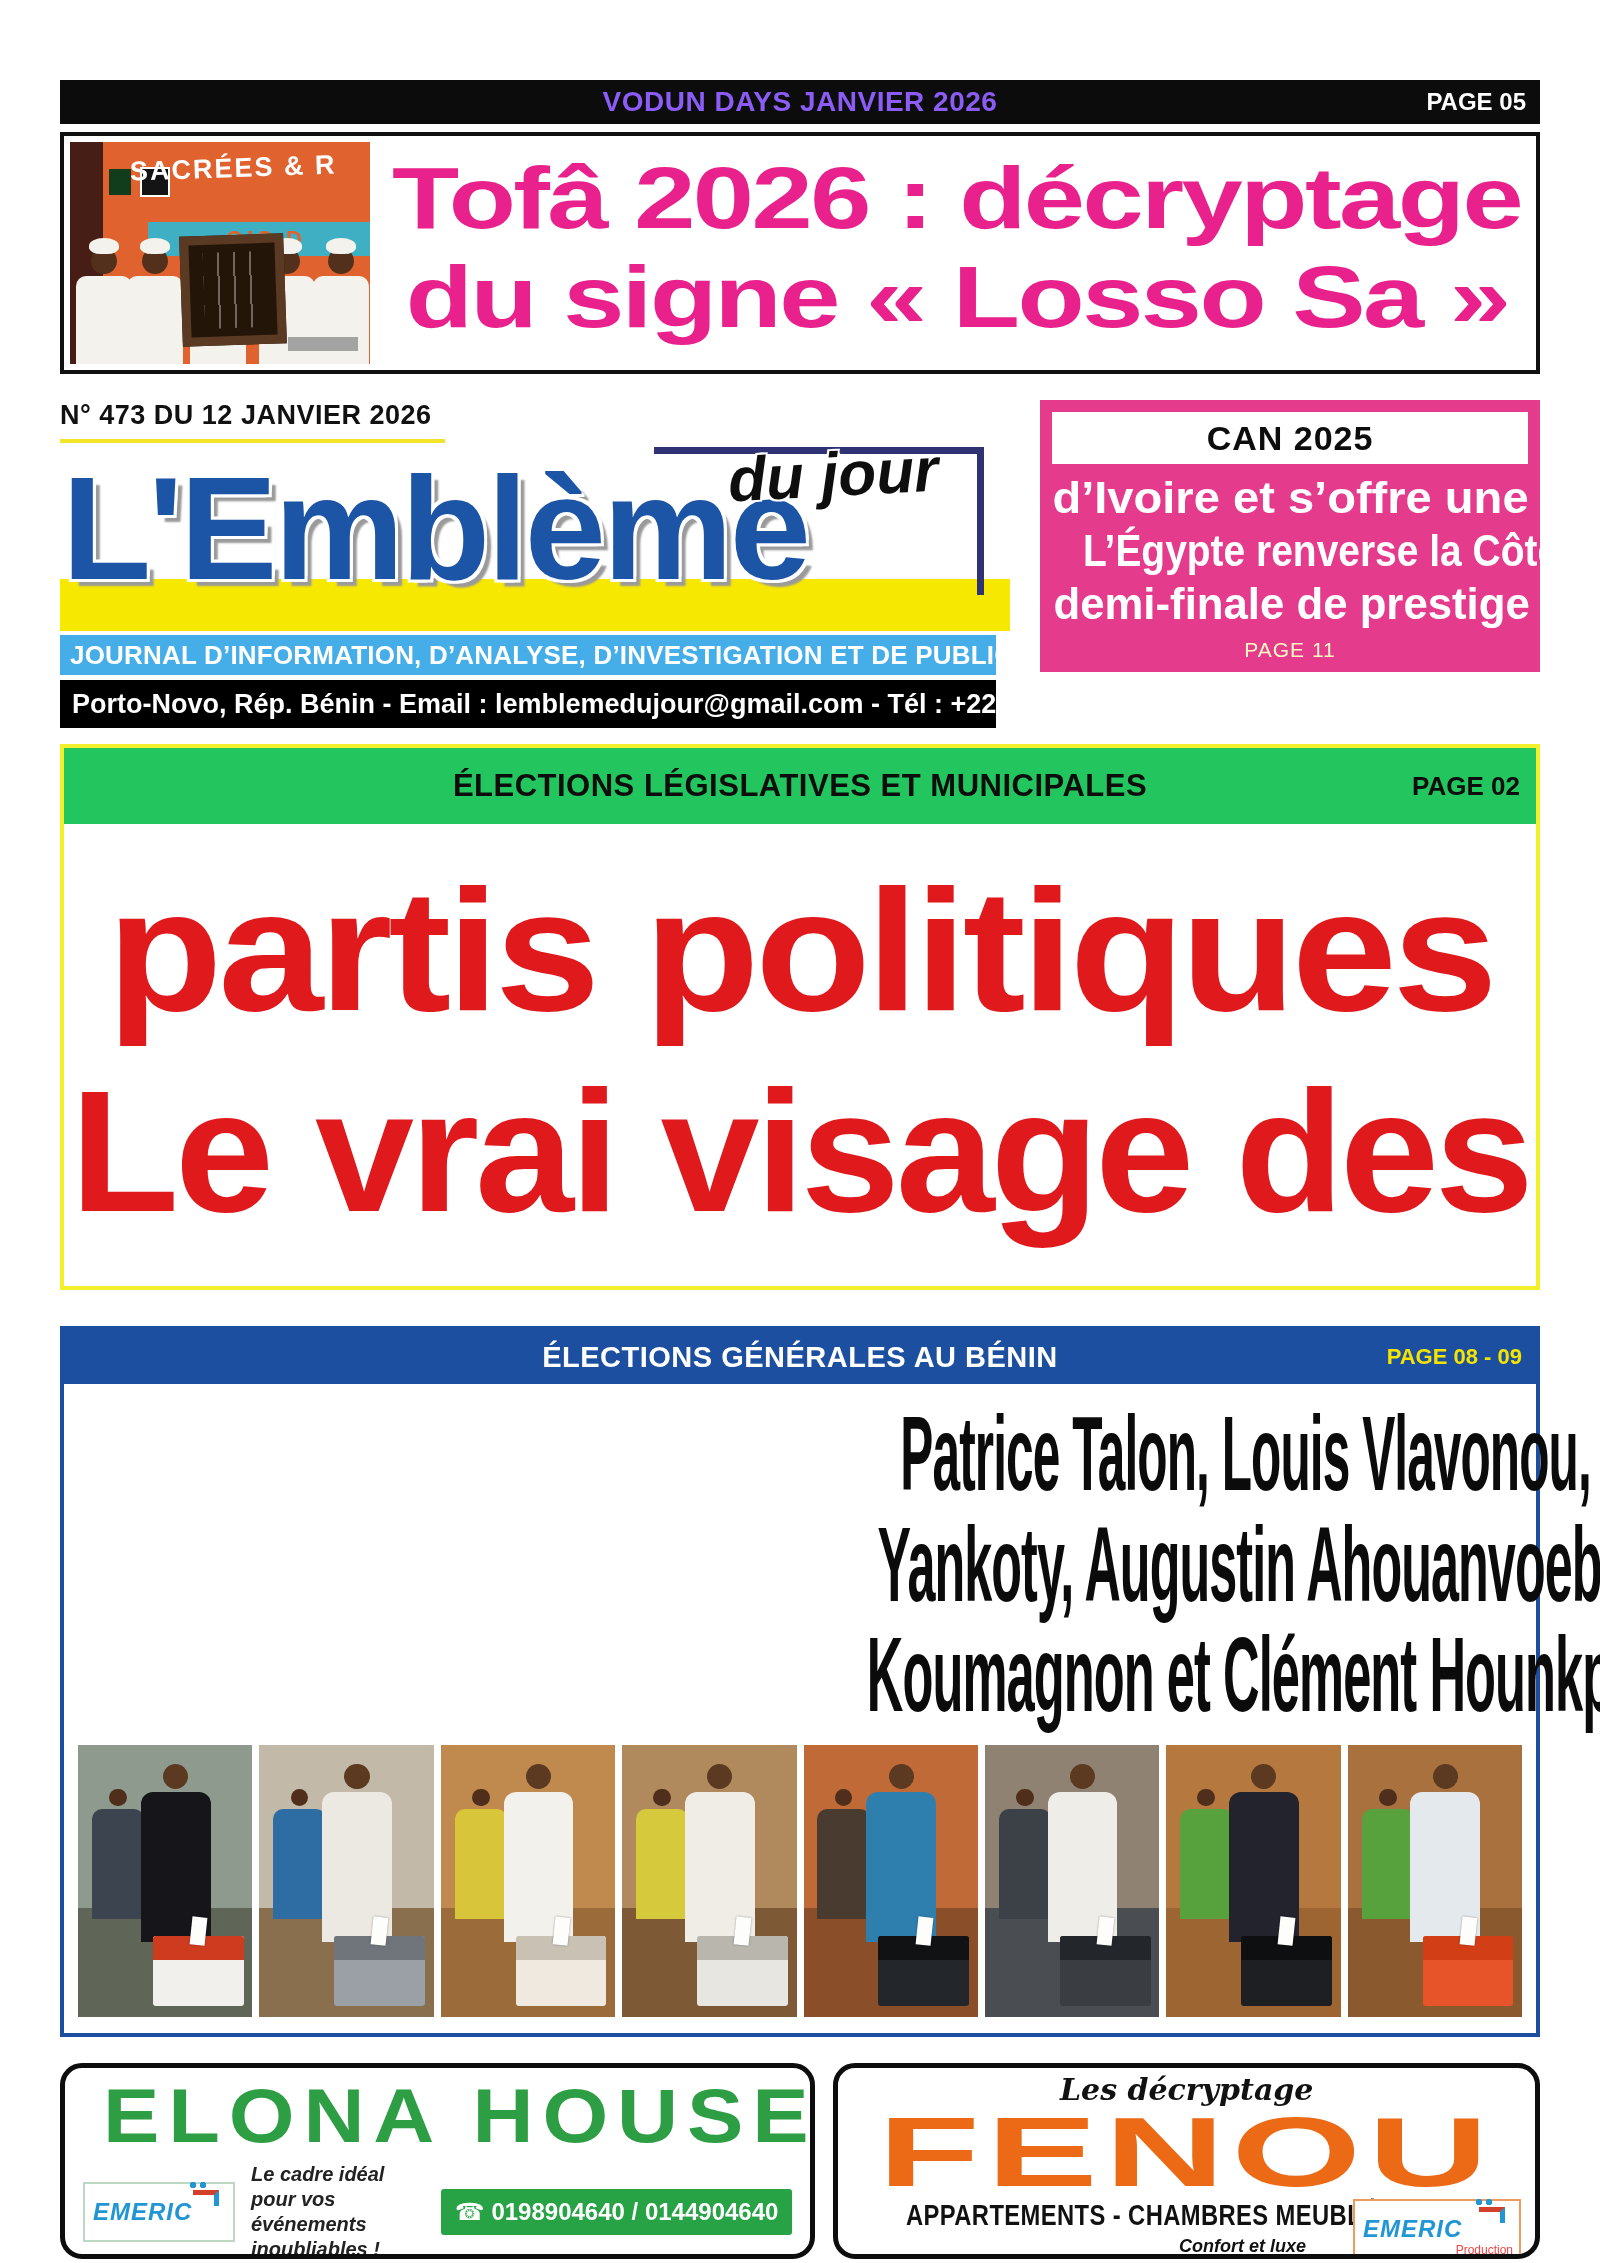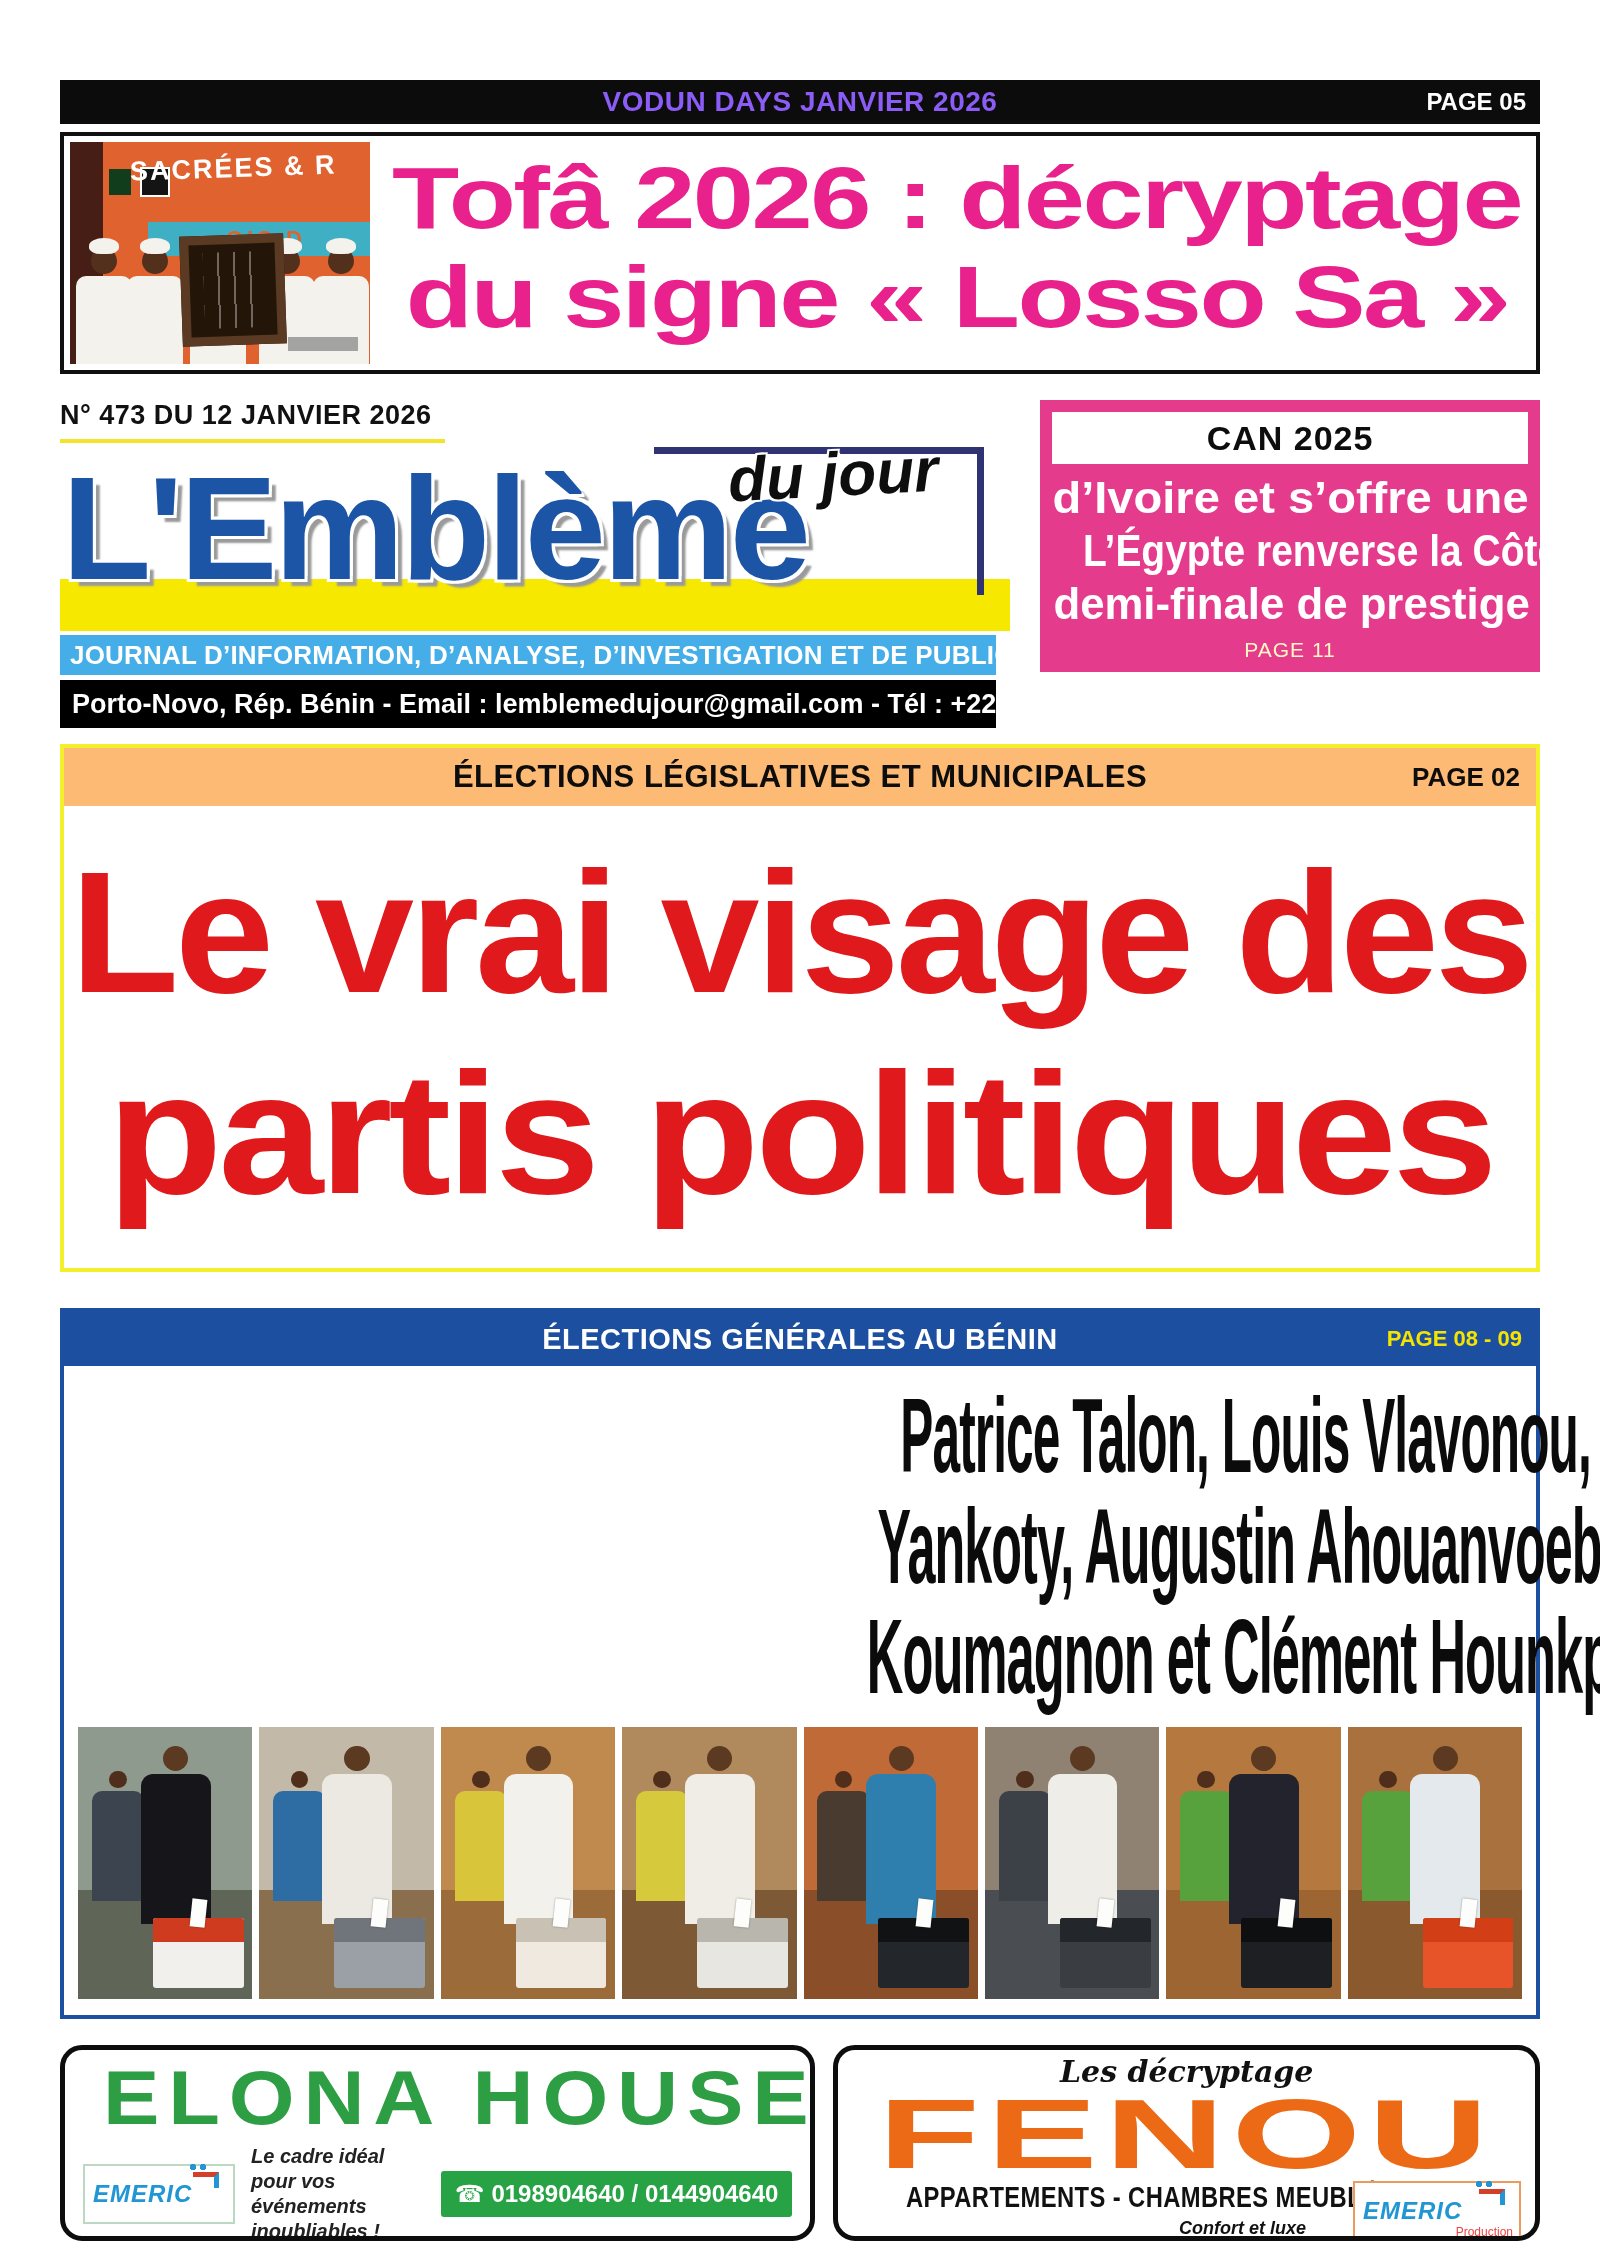--- a/index.html
+++ b/index.html
@@ -66,21 +66,21 @@
   .can-box { width:500px; flex:none; background:#e43b8d; padding:12px 12px 10px; align-self:flex-start; }
   .can-kicker { background:#fff; color:#0d0d0d; font-size:34px; font-weight:900; text-align:center;
                 height:52px; line-height:52px; letter-spacing:1px; }
   .can-lines { margin-top:8px; }
   .can-line { text-align:center; color:#fff; font-size:44px; font-weight:900; line-height:1.2; }
   .can-page { text-align:center; color:#fef9c3; font-size:21px; font-weight:400; margin-top:8px; letter-spacing:1px; }
 
   
   .sec-yellow { margin-top:16px; border:4px solid #f3ef2a; background:#fff; }
   .kicker { position:relative; display:flex; align-items:center; justify-content:center; }
-  .kicker-yellow { background:#fdba74; height:58px; }
+  .kicker-yellow { background:#22c55e; height:76px; }
   .kicker-yellow .k-title { color:#0d0d0d; font-size:31px; font-weight:900; letter-spacing:.5px; }
   .kicker-yellow .k-page  { position:absolute; right:16px; color:#0d0d0d; font-size:26px; font-weight:900; }
   .red-lines { padding:26px 6px 34px; }
   .red-line { text-align:center; font-size:172px; font-weight:900; color:#e0191c;
               line-height:1.17; letter-spacing:-4px; }
 
   
   .sec-blue { margin-top:36px; border:4px solid #1c4f9f; background:#fff; }
   .kicker-blue { background:#1c4f9f; height:54px; }
   .kicker-blue .k-title { color:#fff; font-size:29px; font-weight:900; letter-spacing:.5px; }
@@ -206,22 +206,22 @@
       <div class="can-page">PAGE 11</div>
     </div>
   </div>
 
   <div class="sec-yellow">
     <div class="kicker kicker-yellow">
       <span class="k-title">ÉLECTIONS LÉGISLATIVES ET MUNICIPALES</span>
       <span class="k-page">PAGE  02</span>
     </div>
     <div class="red-lines">
+      <div class="red-line"><span class="fit" style="transform: scaleX(1.1);">partis politiques</span></div>
       <div class="red-line"><span class="fit" style="transform: scaleX(1.035);">Le vrai visage des</span></div>
-      <div class="red-line"><span class="fit" style="transform: scaleX(1.1);">partis politiques</span></div>
     </div>
   </div>
 
   <div class="sec-blue">
     <div class="kicker kicker-blue">
       <span class="k-title">ÉLECTIONS GÉNÉRALES AU BÉNIN</span>
       <span class="k-page">PAGE 08 - 09</span>
     </div>
     <div class="black-lines">
       <div class="black-line"><span class="fit" style="transform: scaleX(0.468);">Patrice Talon, Louis Vlavonou, Joseph Djogbenou, Charlemagne</span></div>

